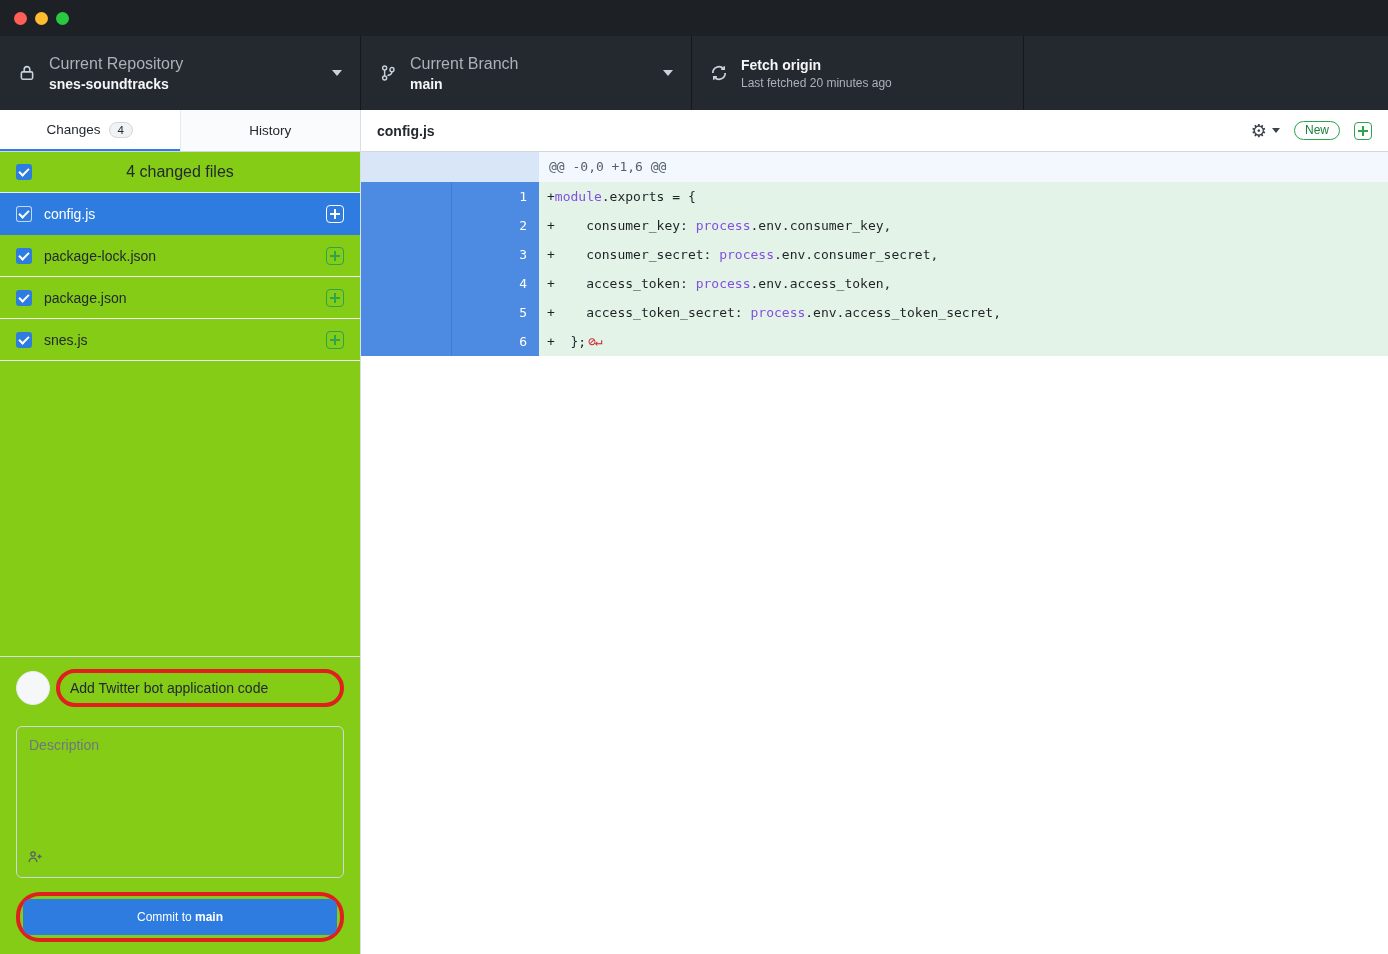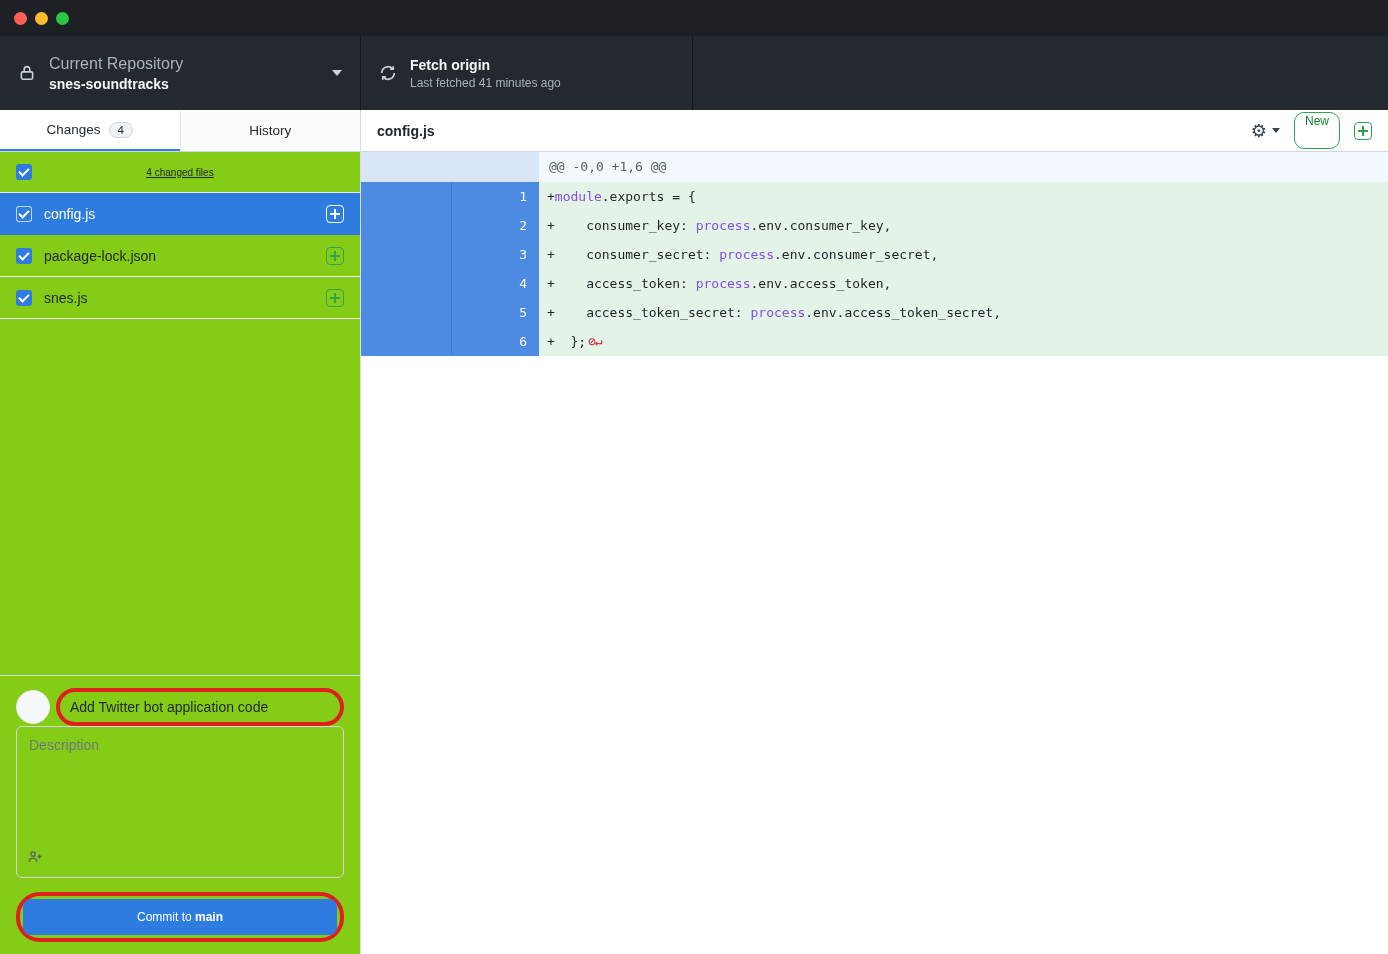--- a/index.html
+++ b/index.html
@@ -30,21 +30,21 @@
   .content { flex:1; display:flex; min-height:0; }
 
   
   .sidebar { flex:0 0 361px; width:361px; border-right:1px solid #d8dee4; display:flex; flex-direction:column; background:#84cc16; }
   .tabbar { flex:0 0 42px; display:flex; border-bottom:1px solid #d0d7de; }
   .tab { flex:1; display:flex; align-items:center; justify-content:center; gap:8px; font-size:13.5px; cursor:pointer; }
   .tab.active { border-bottom:2px solid #2f7ce0; font-weight:500; background:#fff; }
   .tab.inactive { background:#fafbfc; border-left:1px solid #e7ebef; color:#24292f; }
   .badge { font-size:11.5px; padding:1px 8px; border:1px solid #d0d7de; background:#f0f2f4; border-radius:10px; }
 
-  .files-header { flex:0 0 41px; display:flex; align-items:center; padding:0 16px; border-bottom:1px solid #e7ebef; font-size:10px;text-decoration:underline; }
+  .files-header { flex:0 0 41px; display:flex; align-items:center; padding:0 16px; border-bottom:1px solid #e7ebef; font-size:16px; }
   .fh-text { flex:1; text-align:center; margin-right:16px; }
 
   .checkbox { width:16px; height:16px; border-radius:3px; background:#2f7ce0; position:relative; flex:0 0 16px; cursor:pointer; }
   .checkbox::after { content:""; position:absolute; left:5px; top:2px; width:4px; height:8px;
     border-right:2px solid #fff; border-bottom:2px solid #fff; transform:rotate(45deg); }
 
   .file-row { flex:0 0 42px; display:flex; align-items:center; gap:12px; padding:0 16px; font-size:14px; border-bottom:1px solid #f0f2f5; cursor:pointer; }
   .file-row.selected { background:#2f7ce0; color:#fff; border-bottom-color:transparent; }
   .file-row.selected .checkbox { box-shadow:inset 0 0 0 1px rgba(255,255,255,.7); }
   .file-name { flex:1; }
@@ -55,37 +55,37 @@
   .file-row.selected .plus-box::before, .file-row.selected .plus-box::after { background:#fff; }
 
   .sidebar-spacer { flex:1; }
 
   .commit-area { border-top:1px solid #d8dee4; padding:12px 16px; }
   .summary-row { display:flex; align-items:center; gap:6px; }
   .avatar { width:34px; height:34px; border-radius:50%; background:#f5f7f9; border:1px solid #e8ebee; flex:0 0 34px; }
   .ring { border:4px solid #e01f1f; border-radius:24px; }
   .summary-ring { flex:1; padding:0 2px; }
   .summary-input { width:100%; border:none; outline:none; font-size:14px; color:#24292f; padding:7px 8px; background:transparent; font-family:inherit; }
-  .desc-box { margin-top:0; border:1px solid #d0d7de; border-radius:6px; height:152px; position:relative; }
+  .desc-box { margin-top:19px; border:1px solid #d0d7de; border-radius:6px; height:152px; position:relative; }
   .desc-input { width:100%; height:112px; border:none; outline:none; resize:none; font-size:14px; font-family:inherit; color:#24292f; padding:10px 12px; background:transparent; }
   .desc-input::placeholder { color:#6e7781; }
   .person-icon { position:absolute; left:10px; bottom:8px; color:#57606a; cursor:pointer; }
   .commit-ring { margin-top:14px; padding:3px; }
   .commit-btn { display:block; width:100%; height:36px; background:#2f7ce0; border:none; border-radius:8px; color:#fff; font-size:12px; font-family:inherit; font-weight:500; cursor:pointer; }
   .commit-btn b { font-weight:700; }
 
   
   .main { flex:1; min-width:0; display:flex; flex-direction:column; background:#fff; }
   .file-header { flex:0 0 42px; display:flex; align-items:center; padding:0 16px; border-bottom:1px solid #d0d7de; }
   .file-title { font-size:14px; font-weight:600; }
   .header-right { margin-left:auto; display:flex; align-items:center; gap:14px; }
   .gear-wrap { display:flex; align-items:center; gap:5px; cursor:pointer; color:#3b434b; }
   .gear-glyph { font-size:18px; line-height:1; }
   .caret-dark { width:0; height:0; border-left:4px solid transparent; border-right:4px solid transparent; border-top:5px solid #3b434b; }
-  .new-badge { font-size:12px; color:#1a7f37; border:1px solid #2da44e; border-radius:10px; padding:1px 10px 20px; font-weight:500; }
+  .new-badge { font-size:12px; color:#1a7f37; border:1px solid #2da44e; border-radius:10px; padding:1px 10px 2px; font-weight:500; }
 
   .diff { flex:1; overflow:hidden; font-family:"DejaVu Sans Mono","Liberation Mono",monospace; }
   .diff-row { display:flex; }
   .hunk-row { height:30px; }
   .hunk-gutter { flex:0 0 178px; background:#d8e6f8; }
   .hunk-text { flex:1; background:#f2f8fd; color:#57606a; font-size:13px; line-height:30px; padding-left:10px; white-space:pre; }
   .line-row { height:29px; }
   .g1 { flex:0 0 91px; background:#4c8be1; border-right:1px solid #3f7cd3; }
   .g2 { flex:0 0 87px; background:#4c8be1; color:#fff; font-size:13px; line-height:29px; text-align:right; padding-right:12px; }
   .code { flex:1; background:#e4f3e8; font-size:13px; line-height:29px; padding-left:8px; white-space:pre; color:#1f2328; }
@@ -110,32 +110,48 @@
           <rect x="3" y="7" width="10" height="6.5" rx="1.2"></rect>
             <path d="M5.5 7V4.8a2.5 2.5 0 0 1 5 0V7"></path>
         </svg>
       </span>
       <span class="tb-text">
         <span class="tb-label">Current Repository</span>
         <span class="tb-value">snes-soundtracks</span>
       </span>
       <span class="tb-caret"></span>
     </div>
+    <div class="tb-section tb-branch">
+      <span class="tb-icon">
+        <svg width="18" height="20" viewBox="0 0 16 16" fill="none" stroke="#c9d1d9" stroke-width="1.3">
+          <circle cx="5" cy="3.5" r="1.8"></circle>
+            <circle cx="5" cy="12.5" r="1.8"></circle>
+            <circle cx="11.5" cy="5" r="1.8"></circle>
+          <path d="M5 5.3v5.4"></path>
+            <path d="M11.5 6.8c0 2.2-2 3-4 3.4"></path>
+        </svg>
+      </span>
+      <span class="tb-text">
+        <span class="tb-label">Current Branch</span>
+        <span class="tb-value">main</span>
+      </span>
+      <span class="tb-caret"></span>
+    </div>
     <div class="tb-section tb-fetch">
       <span class="tb-icon">
         <svg width="18" height="18" viewBox="0 0 16 16" fill="none" stroke="#c9d1d9" stroke-width="1.5">
           <path d="M13.5 8a5.5 5.5 0 0 1-9.4 3.9"></path>
             <path d="M2.5 8a5.5 5.5 0 0 1 9.4-3.9"></path>
           <path d="M12.6 1.9v2.7h-2.7"></path>
             <path d="M3.4 14.1v-2.7h2.7"></path>
         </svg>
       </span>
       <span class="tb-text">
         <span class="tb-value">Fetch origin</span>
-        <span class="tb-sub">Last fetched 41 minutes ago</span>
+        <span class="tb-sub">Last fetched 20 minutes ago</span>
       </span>
     </div>
   </div>
 
   <div class="content">
 
     <div class="sidebar">
       <div class="tabbar">
         <div class="tab active">
           <span>Changes</span>
@@ -152,20 +168,25 @@
       </div>
 
       <div class="file-row selected">
         <span class="checkbox"></span>
         <span class="file-name">config.js</span>
         <span class="plus-box"></span>
       </div>
       <div class="file-row">
         <span class="checkbox"></span>
         <span class="file-name">package-lock.json</span>
+        <span class="plus-box"></span>
+      </div>
+      <div class="file-row">
+        <span class="checkbox"></span>
+        <span class="file-name">package.json</span>
         <span class="plus-box"></span>
       </div>
       <div class="file-row">
         <span class="checkbox"></span>
         <span class="file-name">snes.js</span>
         <span class="plus-box"></span>
       </div>
 
       <div class="sidebar-spacer"></div>
 

